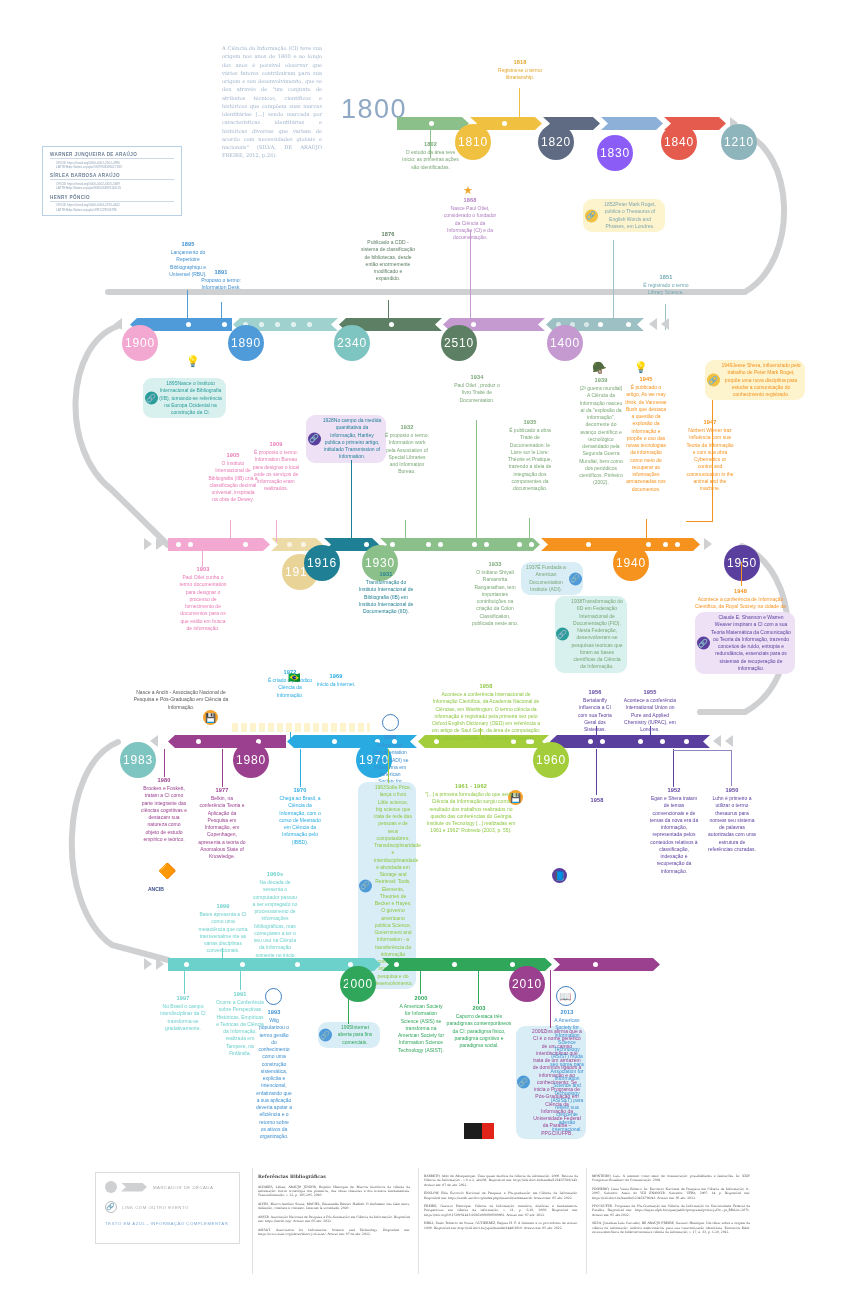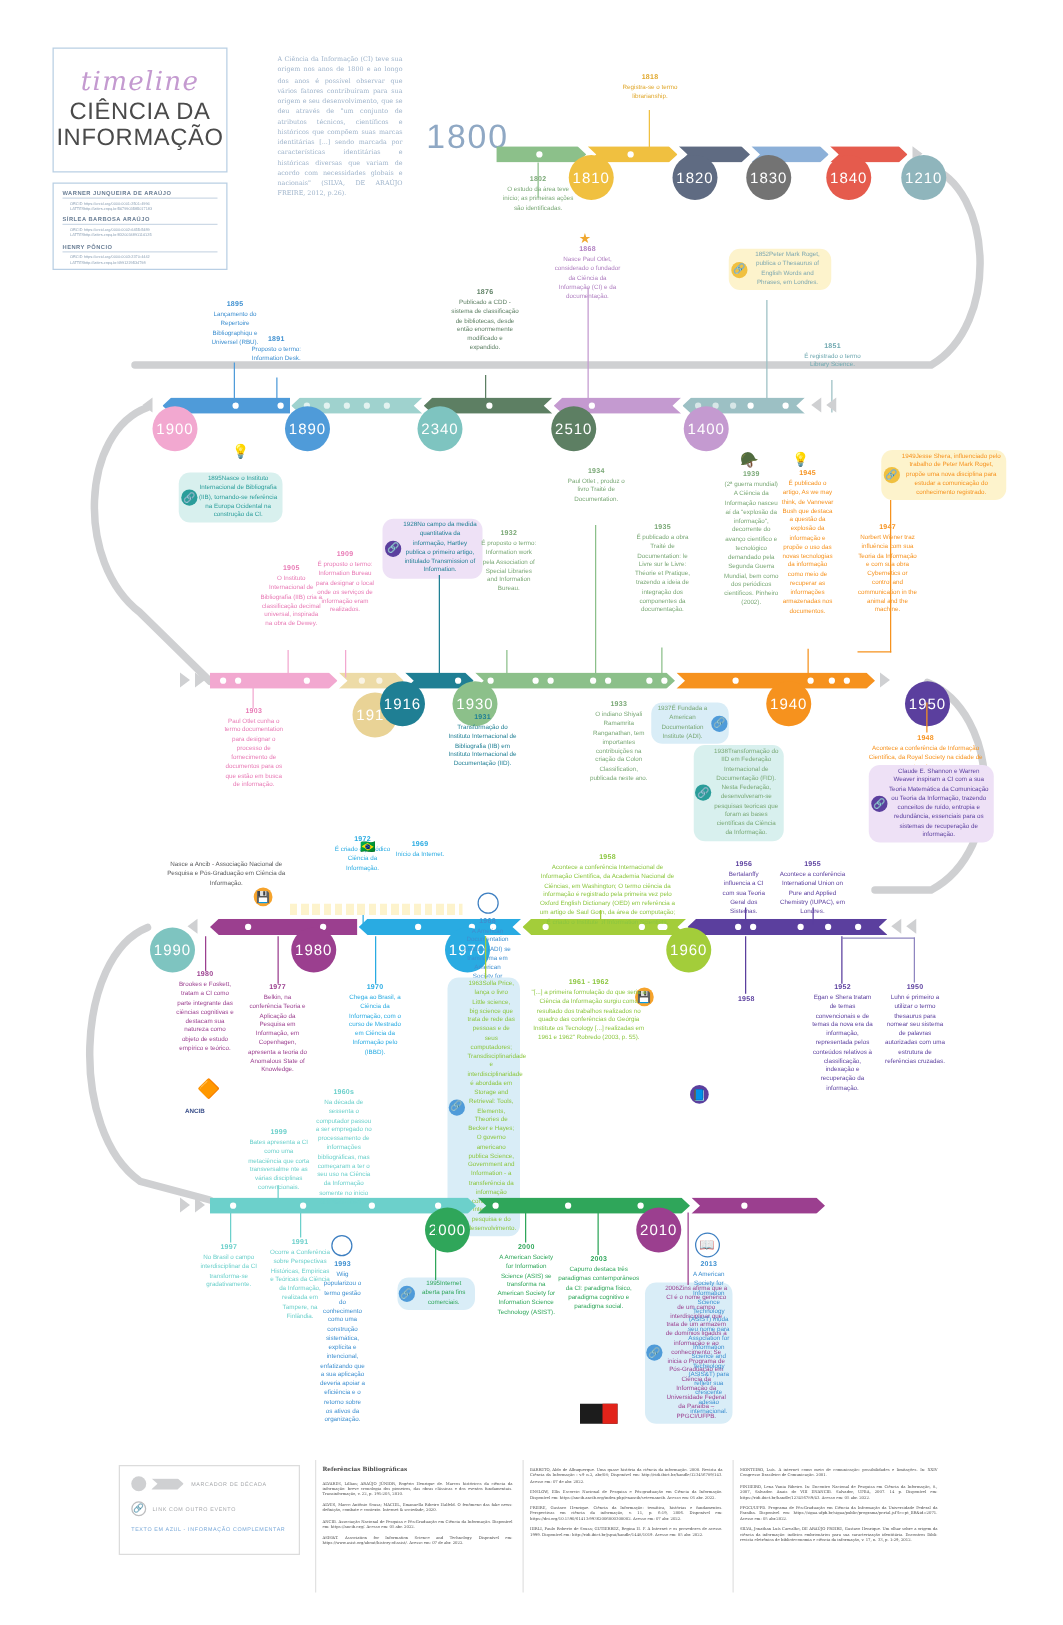--- a/index.html
+++ b/index.html
@@ -123,25 +123,20 @@
 
 <div class="stage">
 
   <svg class="arcs" viewBox="0 0 850 1300">
     <path d="M742 133 C 795 150, 800 260, 745 292 L 108 292" fill="none" stroke="#cfd0d2" stroke-width="6" stroke-linecap="round"></path>
     <path d="M118 326 C 65 345, 60 450, 112 490 L 168 545" fill="none" stroke="#cfd0d2" stroke-width="6" stroke-linecap="round"></path>
     <path d="M742 546 C 800 570, 805 680, 745 712 L 700 712" fill="none" stroke="#cfd0d2" stroke-width="6" stroke-linecap="round"></path>
     <path d="M118 742 C 60 765, 55 905, 112 945 L 168 960" fill="none" stroke="#cfd0d2" stroke-width="6" stroke-linecap="round"></path>
   </svg>
 
-  <div class="abs" id="title-card">
-    <div id="title-script">timeline</div>
-    <div class="title-main">CIÊNCIA DA</div>
-    <div class="title-main">INFORMAÇÃO</div>
-  </div>
 
   <div class="abs" id="authors-card">
     <div class="author-name">WARNER JUNQUEIRA DE ARAÚJO</div>
     <div class="author-links"><span class="k">ORCID</span><span>https://orcid.org/0000-0001-2501-4996</span><br><span class="k">LATTES</span><span>http://lattes.cnpq.br/5679903585017183</span></div>
     <div class="author-name">SÍRLEA BARBOSA ARAÚJO</div>
     <div class="author-links"><span class="k">ORCID</span><span>https://orcid.org/0000-0002-6455-5489</span><br><span class="k">LATTES</span><span>http://lattes.cnpq.br/8320034891116125</span></div>
     <div class="author-name">HENRY PÔNCIO</div>
     <div class="author-links"><span class="k">ORCID</span><span>https://orcid.org/0000-0003-2370-4442</span><br><span class="k">LATTES</span><span>http://lattes.cnpq.br/4991229534798</span></div>
   </div>
 
@@ -156,21 +151,21 @@
     <div class="seg r" style="left:73px;width:72px; background:#f0c040;">
         <span class="dot" style="left:32px;"></span>
       </div>
     <div class="seg r" style="left:146px;width:57px;background:#5f6b82;"></div>
     <div class="seg r" style="left:204px;width:62px;background:#8cb0d8;"></div>
     <div class="seg r" style="left:267px;width:62px;background:#e55b4d;"></div>
     <div class="arrowhead ah-r" style="left:333px; top:0;"></div>
   </div>
   <div class="abs decade" style="left:455px; top:124px; background:#f0c040;">1810</div>
   <div class="abs decade" style="left:538px; top:124px; background:#5f6b82;">1820</div>
-  <div class="abs decade" style="left:597px; top:124px; background:#737373;">1830</div>
+  <div class="abs decade" style="left:597px; top:135px; background:#8b5cf6;">1830</div>
   <div class="abs decade" style="left:661px; top:124px; background:#e55b4d;">1840</div>
   <div class="abs decade" style="left:721px; top:124px; background:#8fb5bc;">1210</div>
 
   <div class="stem" style="left:430px; top:130px; height:28px; background:#8cc08a;"></div>
   <div class="note abs" style="left:402px; top:140px; width:57px; color:#7aa876;">
     <span class="yr">1802</span><span>O estudo da área teve início; as primeiras ações são identificadas.</span>
   </div>
 
   <div class="stem" style="left:519px; top:88px; height:30px; background:#f0c040;"></div>
   <div class="note abs" style="left:492px; top:58px; width:56px; color:#e0a72b;">
@@ -396,21 +391,21 @@
         <span class="dot" style="left:110px;"></span>
         <span class="dot" style="left:134px;"></span>
       </div>
     <div class="arrowhead ah-l" style="left:-18px; top:0;"></div>
     <div class="arrowhead ah-l" style="left:545px; top:0;"></div>
     <div class="arrowhead ah-l" style="left:557px; top:0;"></div>
   </div>
 
   <div class="abs" style="left:232px; top:723px; width:138px; height:9px; background:repeating-linear-gradient(90deg,#fdf3cc 0 6px,#fff 6px 9px);"></div>
 
-  <div class="abs decade" style="left:120px; top:742px; background:#7ec4c0;">1990</div>
+  <div class="abs decade" style="left:120px; top:742px; background:#7ec4c0;">1983</div>
   <div class="abs decade" style="left:233px; top:742px; background:#9b3f8f;">1980</div>
   <div class="abs decade" style="left:356px; top:742px; background:#29abe2;">1970</div>
   <div class="abs decade" style="left:533px; top:742px; background:#a3cd3a;">1960</div>
 
   <div class="circicon" style="left:203px; top:710px; background:#f6a32b;">💾</div>
   <div class="note abs" style="left:130px; top:689px; width:102px; color:#58595b;">
     <span>Nasce a Ancib - Associação Nacional de Pesquisa e Pós-Graduação em Ciência da Informação.</span>
   </div>
 
   <div class="note abs" style="left:140px; top:776px; width:48px; color:#9b3f8f;">

